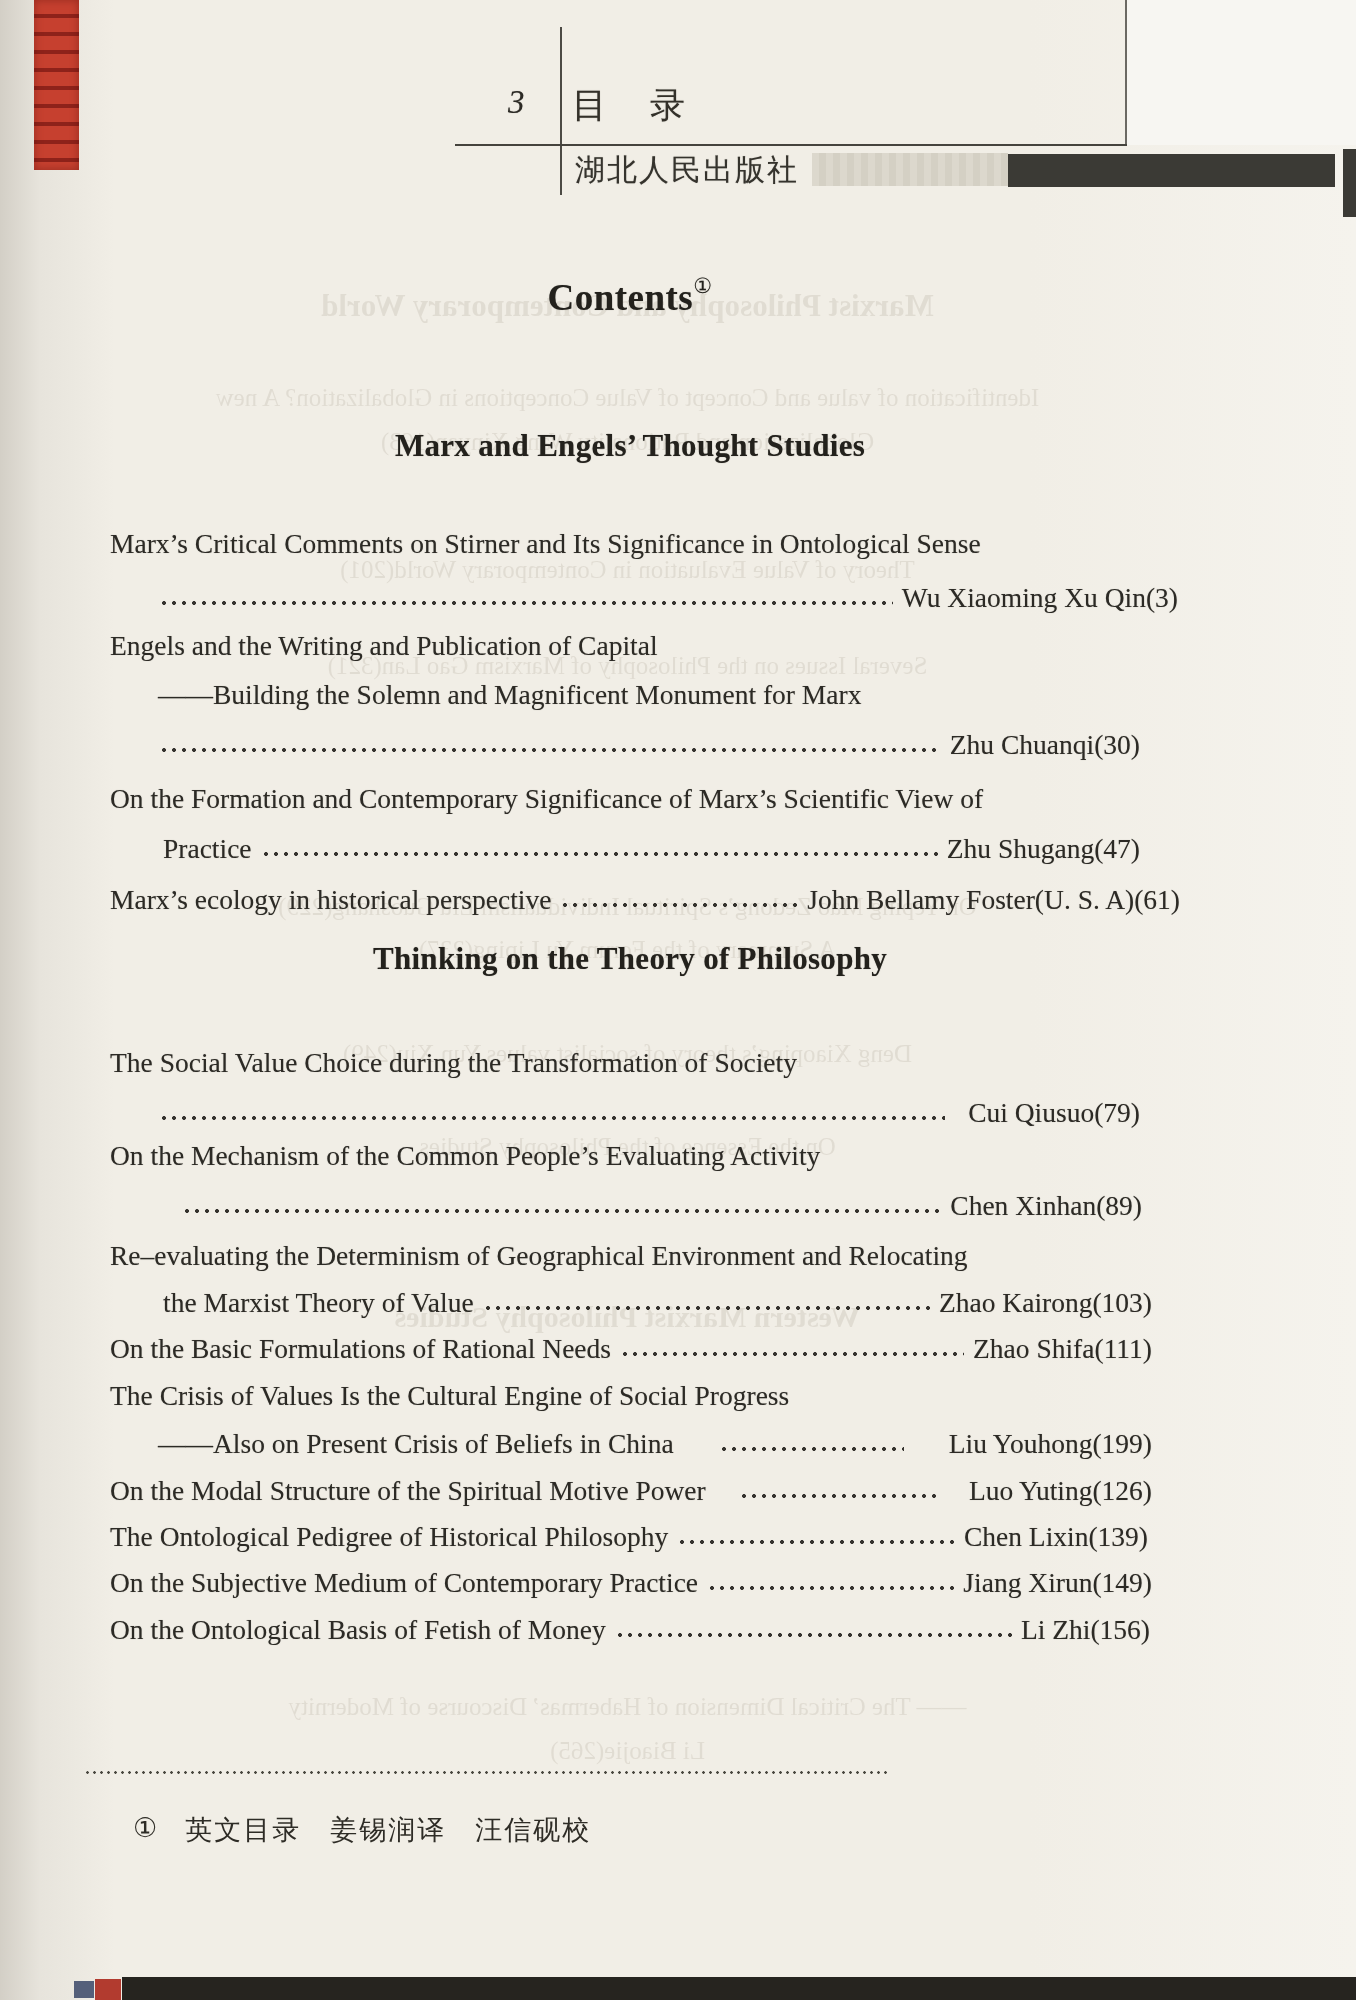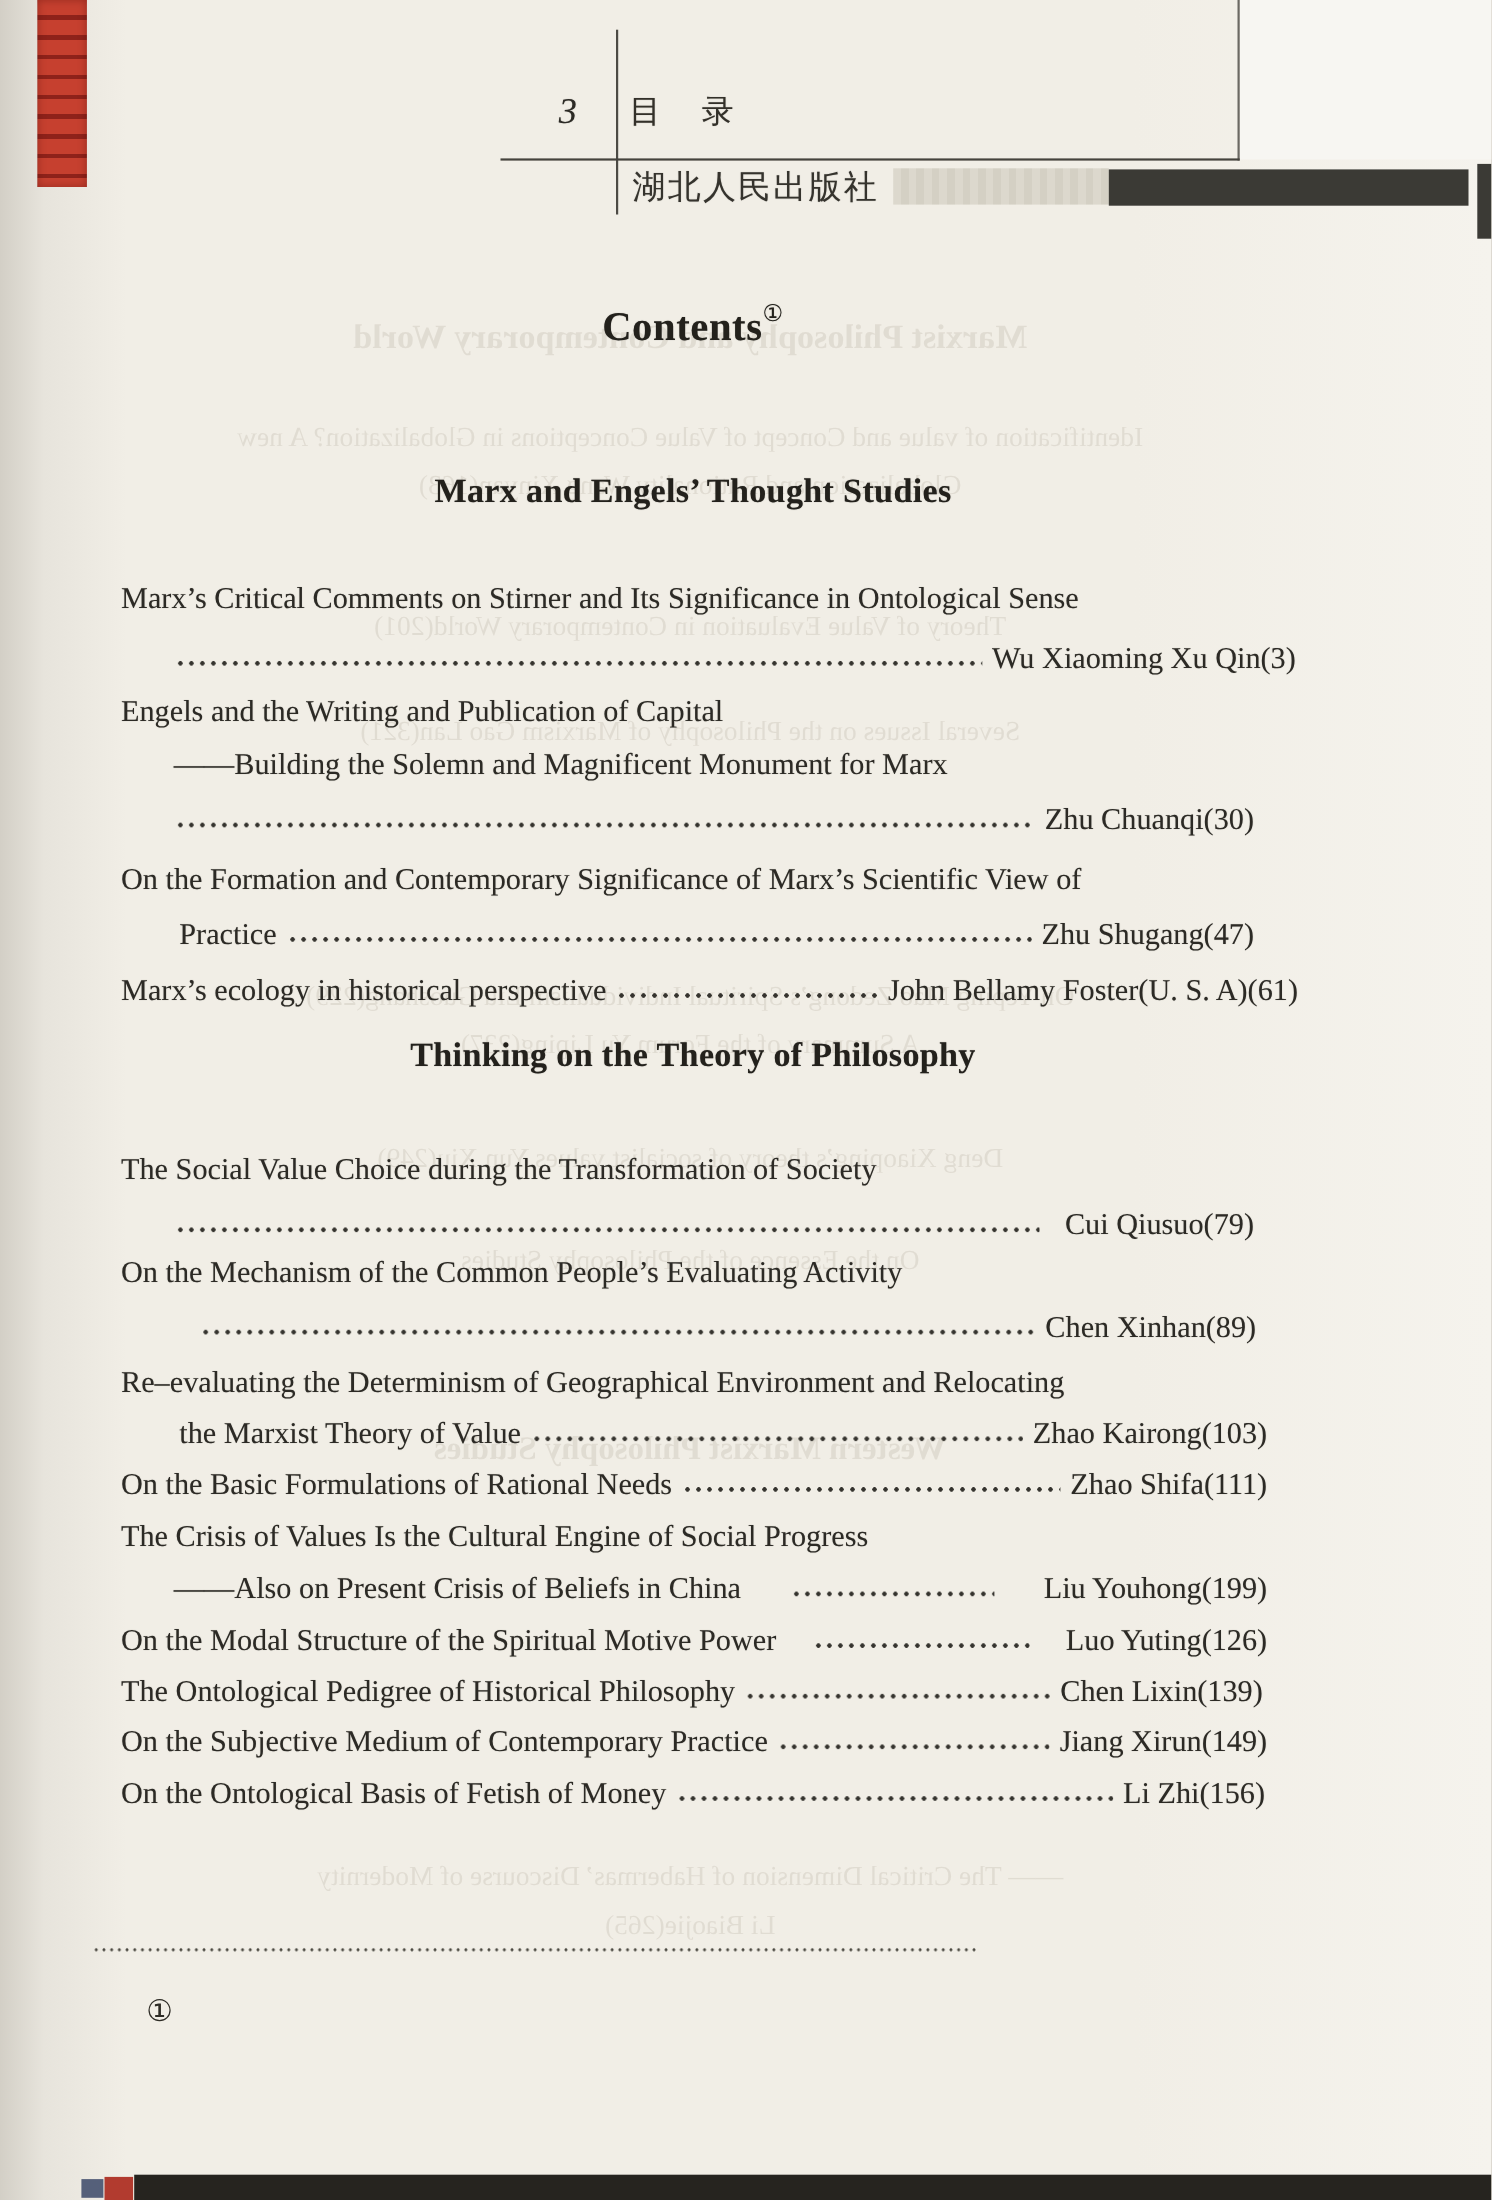--- a/index.html
+++ b/index.html
@@ -5,21 +5,21 @@
   html,body{margin:0;padding:0;background:#cfcbc2;}
   .scan{
     position:relative;width:1356px;height:2000px;overflow:hidden;
     background:linear-gradient(90deg,#d3cfc6 0px,#e7e4dc 40px,#f1eee6 115px,#f1eee6 76%,#f5f3ed 100%);
     font-family:"Liberation Serif","DejaVu Serif",serif;color:#2c2a25;
   }
   .abs{position:absolute;}
   .ink{text-shadow:0 0 1px rgba(44,42,37,.35);}
   
   .pageno{top:84px;left:508px;font-size:33px;font-style:italic;}
-  .cn-title{top:82px;left:572px;font-size:29px;letter-spacing:4px;color:#333029;}
+  .cn-title{top:82px;left:572px;font-size:35px;letter-spacing:4px;color:#333029;}
   .vline-a{top:27px;left:560px;width:2px;height:168px;background:#4c4a44;}
   .hrule{top:144px;left:455px;width:672px;height:2px;background:#45433d;}
   .vline-b{top:0;left:1125px;width:2px;height:146px;background:#6b6963;}
   .corner{top:0;left:1127px;width:229px;height:145px;background:#f7f6f2;}
   .publisher{top:150px;left:575px;font-size:30px;letter-spacing:2px;color:#35332d;}
   .grey-strip{top:153px;left:812px;width:196px;height:33px;background:repeating-linear-gradient(90deg,#dcd8cd 0 7px,#d4d0c4 7px 14px);}
   .black-strip{top:154px;left:1008px;width:327px;height:33px;background:#3b3a35;}
   .right-sliver{top:149px;left:1343px;width:13px;height:68px;background:#3b3a35;}
   
   .spine{top:0;left:34px;width:45px;height:170px;
@@ -172,19 +172,20 @@
       <div class="toc-line" style="top: 1613px; left: 110px; right: 206px;">
         <span>On the Ontological Basis of Fetish of Money</span>
         <span class="leader"></span>
         <span class="a">Li Zhi(156)</span>
       </div>
     </div>
 
   <div class="abs dotline"></div>
   <div class="abs footnote">
     <span>①</span>
+    <span class="cn">英文目录　姜锡润译　汪信砚校</span>
   </div>
 
   <div class="abs bit-blue"></div>
   <div class="abs bit-red"></div>
   <div class="abs bar-bottom"></div>
 
 </div>
 
 </body></html>

